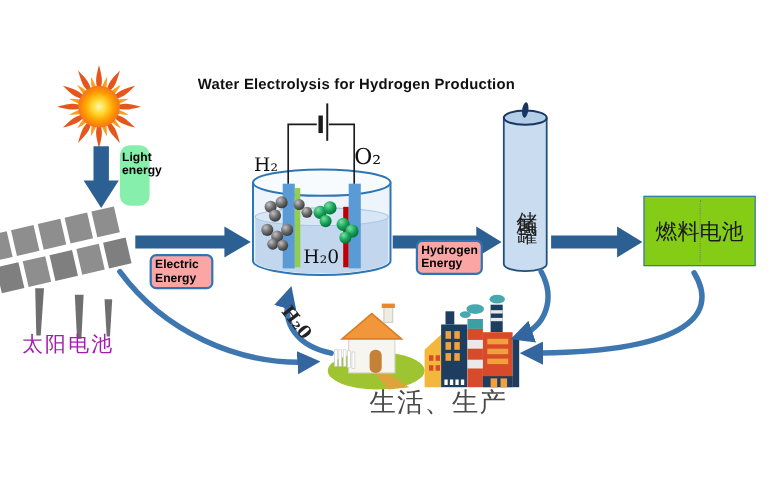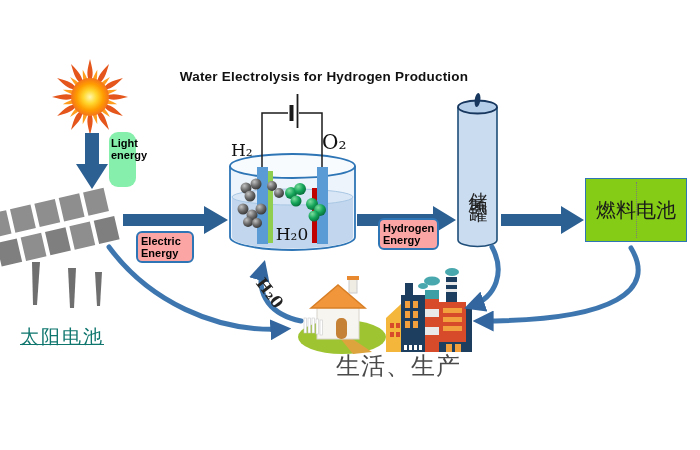--- a/index.html
+++ b/index.html
@@ -15,21 +15,21 @@
   #badge-light{left:109px;top:132px;width:27px;height:55px;border:none;border-radius:9px;
                background:#86efac;padding:5px 2px;overflow:visible;}
   #badge-electric{left:136px;top:231px;min-width:58px;}
   #badge-hydrogen{left:378px;top:218px;min-width:49px;}
   .serif{font-family:"DejaVu Serif","Liberation Serif",serif;}
   #h2-label{left:231px;top:124px;font-size:17px;color:#111;margin-top:16px;}
   #o2-label{left:322px;top:130px;font-size:20px;color:#111;}
   #h2o-tank-label{left:271px;top:224px;width:42px;text-align:center;font-size:17px;color:#111;}
   #h2o-return-label{left:267px;top:274px;font-size:16px;font-weight:bold;color:#222;
                     transform:rotate(52deg);transform-origin:left top;}
-  #solar-label{left:20px;top:324px;font-size:19px;letter-spacing:2px;color:#0f766e;text-decoration:underline;}
+  #solar-label{left:20px;top:300px;font-size:19px;letter-spacing:2px;color:#a21caf;}
   #tank-label{left:466px;top:177px;font-size:19px;color:#222;
               writing-mode:vertical-rl;letter-spacing:6px;}
   #life-label{left:336px;top:350px;font-size:24px;letter-spacing:1px;color:#4a4a4a;}
   #fuelcell-box{left:585px;top:178px;width:102px;height:64px;background:#84cc16;
                 border:1.5px solid #2e75b6;box-sizing:border-box;
                 display:flex;align-items:center;justify-content:center;}
   #fuelcell-box .divider{position:absolute;left:50%;top:3px;bottom:3px;
                 border-left:1px dotted #7a7a7a;}
   #fuelcell-label{font-size:20px;color:#1a1a1a;position:relative;}
 </style>

